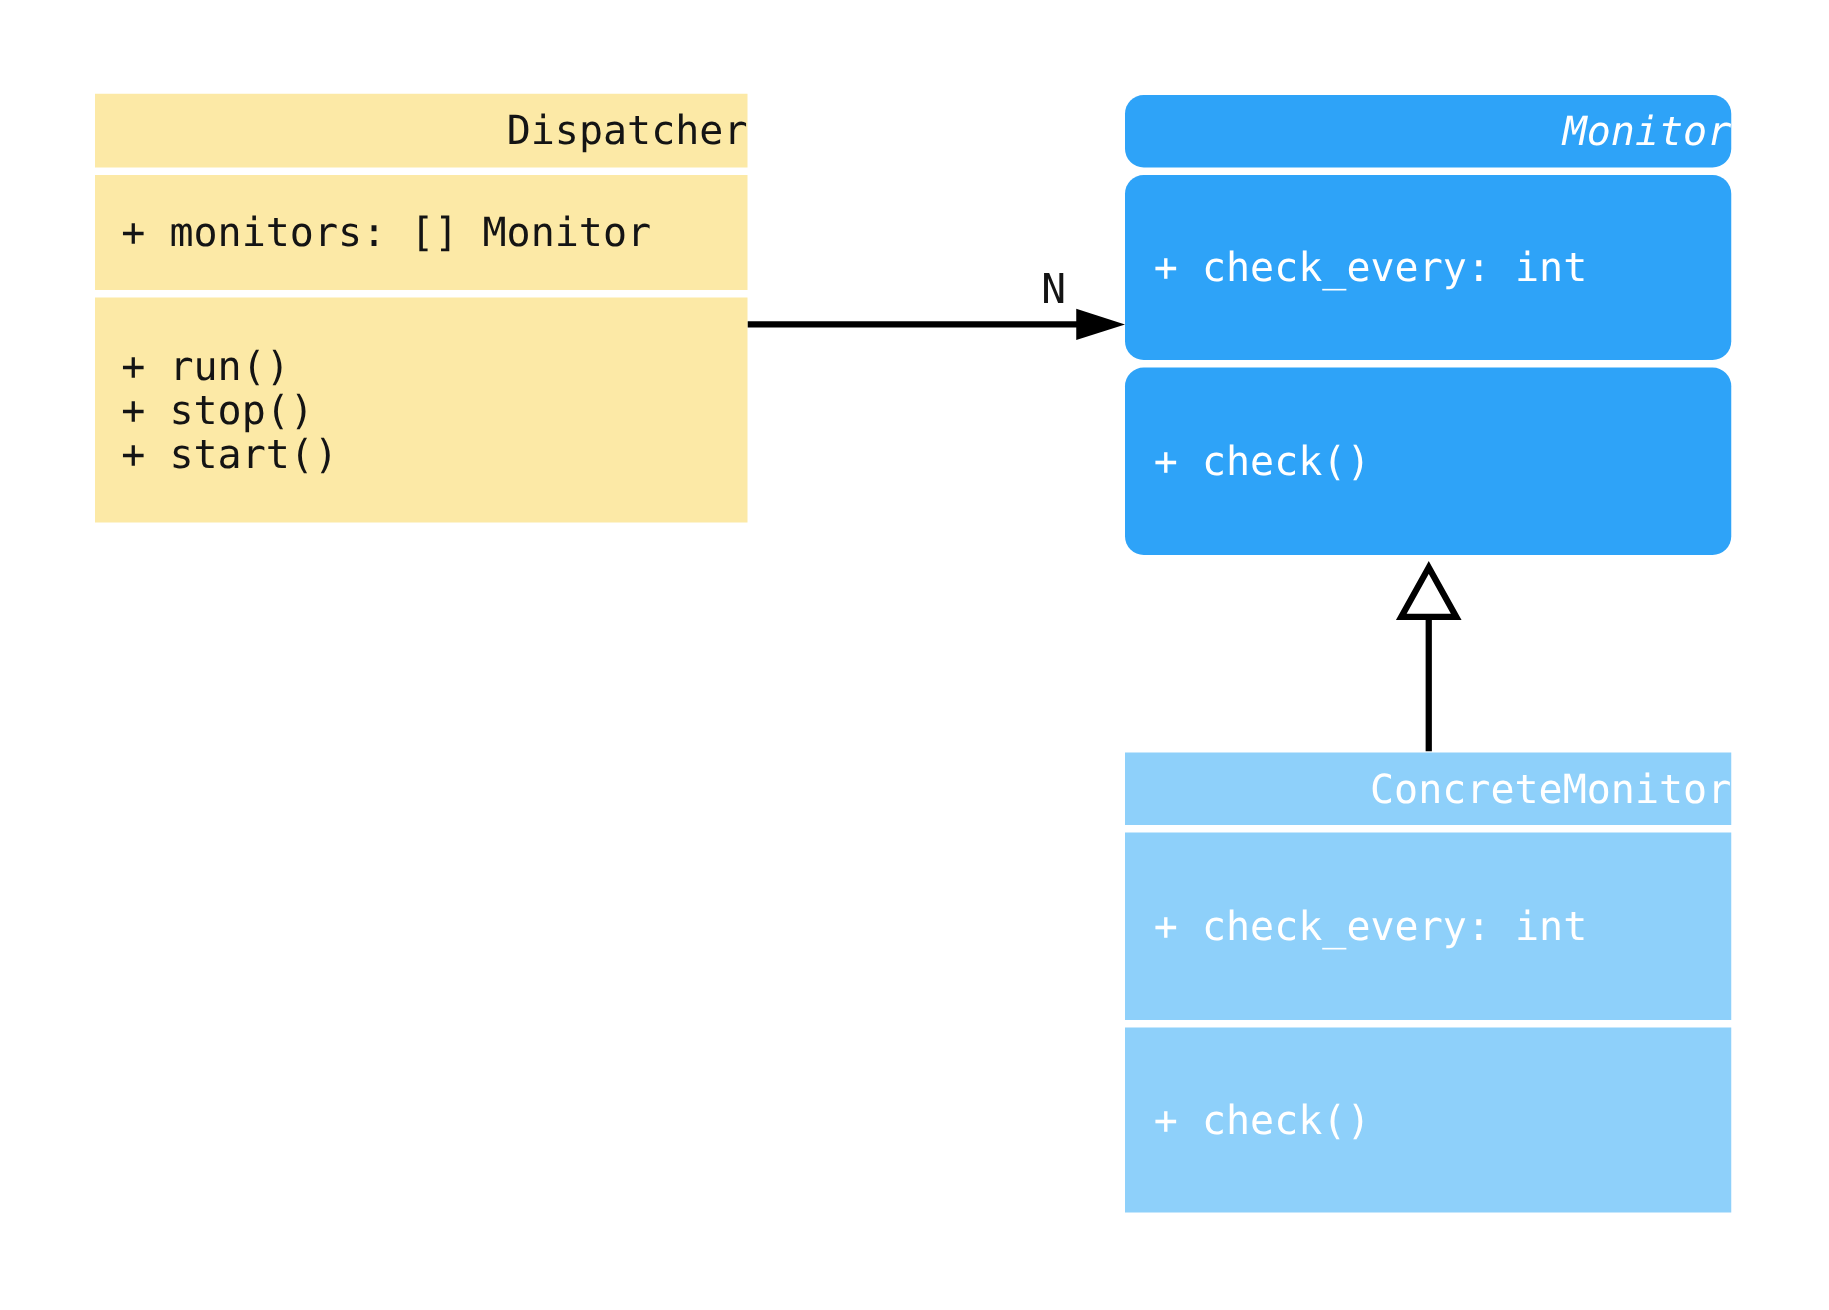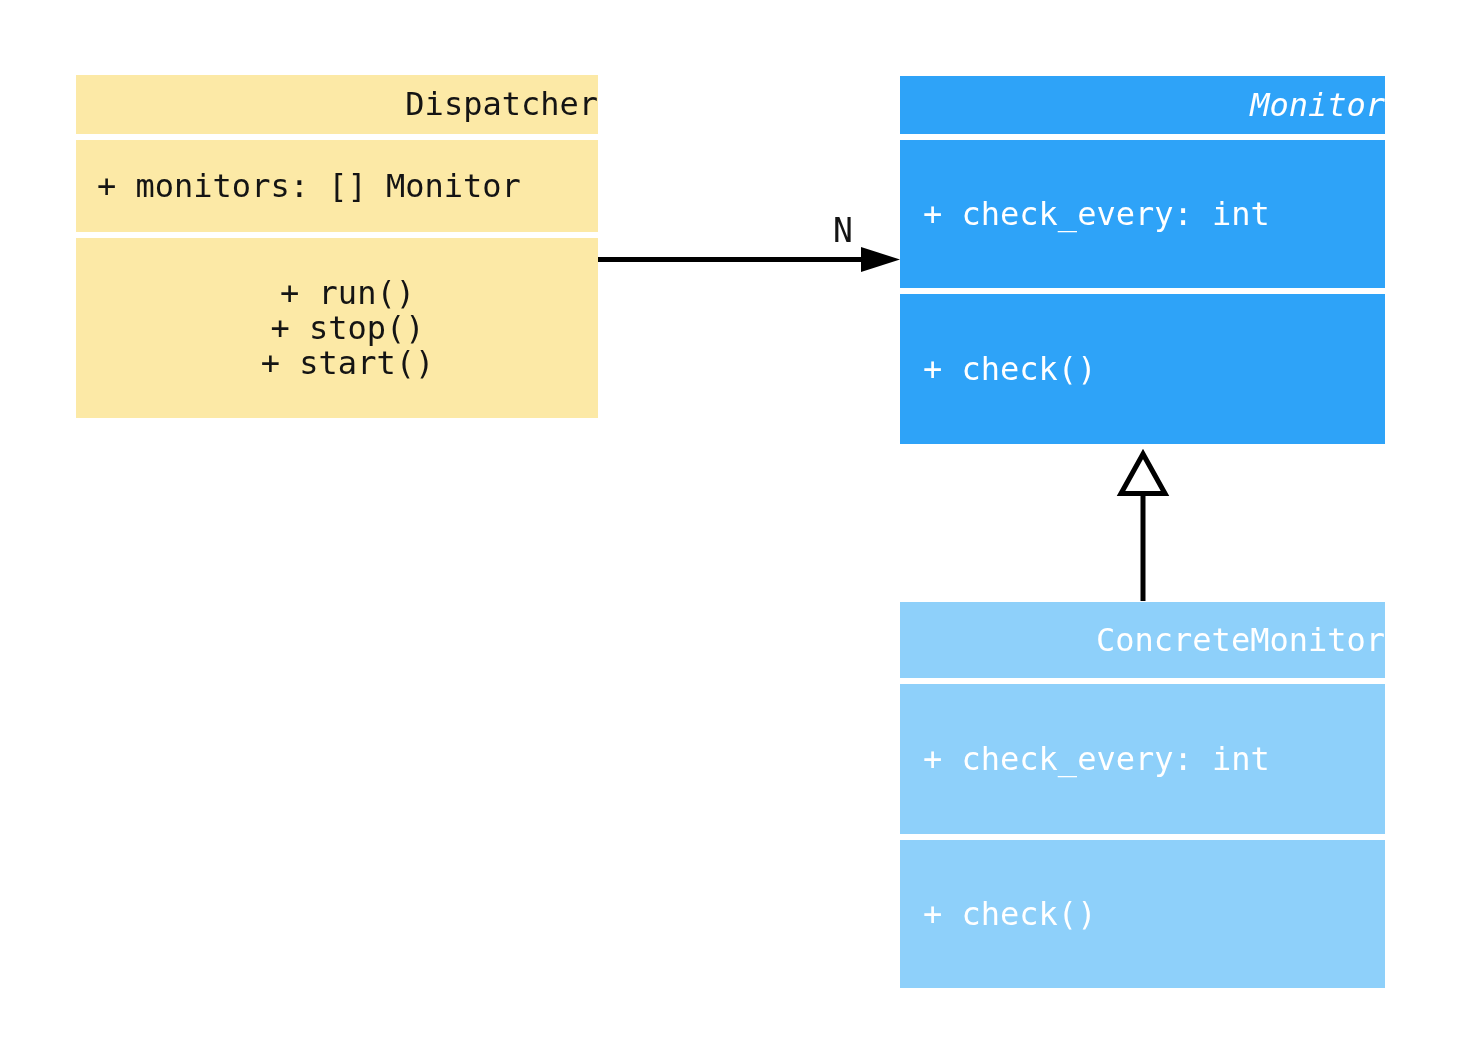--- a/index.html
+++ b/index.html
@@ -38,31 +38,31 @@
     white-space: pre;
   }
   .uml-class .title-row {
     align-items: flex-end;
   }
   
   .c-dispatcher { left: 76px; top: 75px; width: 522px; }
   .c-dispatcher .row { background: #fce9a6; color: #141414; }
   .c-dispatcher .title-row { height: 59px; }
   .c-dispatcher .attrs-row { height: 92px; padding-left: 21px; }
-  .c-dispatcher .methods-row { height: 180px; padding-left: 21px; align-items: center; }
+  .c-dispatcher .methods-row { height: 180px; padding-left: 21px; }
   
   .c-monitor { left: 900px; top: 76px; width: 485px; }
-  .c-monitor .row { background: #2ea3f8; color: #ffffff; }
+  .c-monitor .row { background: #2ea3f8; color: #ffffff; border-radius: 15px; }
   .c-monitor .title-row { height: 58px; font-style: italic; }
   .c-monitor .attrs-row { height: 148px; padding-left: 23px; }
   .c-monitor .methods-row { height: 150px; padding-left: 23px; }
   
   .c-concrete { left: 900px; top: 602px; width: 485px; }
   .c-concrete .row { background: #8ed0fa; color: #ffffff; }
-  .c-concrete .title-row { height: 76px; }
+  .c-concrete .title-row { height: 58px; }
   .c-concrete .attrs-row { height: 150px; padding-left: 23px; }
   .c-concrete .methods-row { height: 148px; padding-left: 23px; }
 
   .connectors line { stroke: #000000; stroke-width: 5; }
   .connectors .assoc-head { fill: #000000; stroke: none; }
   .connectors .inherit-head { fill: #ffffff; stroke: #000000; stroke-width: 5; }
   .connectors text {
     font-family: "DejaVu Sans Mono", "Liberation Mono", monospace;
     font-size: 33px;
     fill: #141414;

